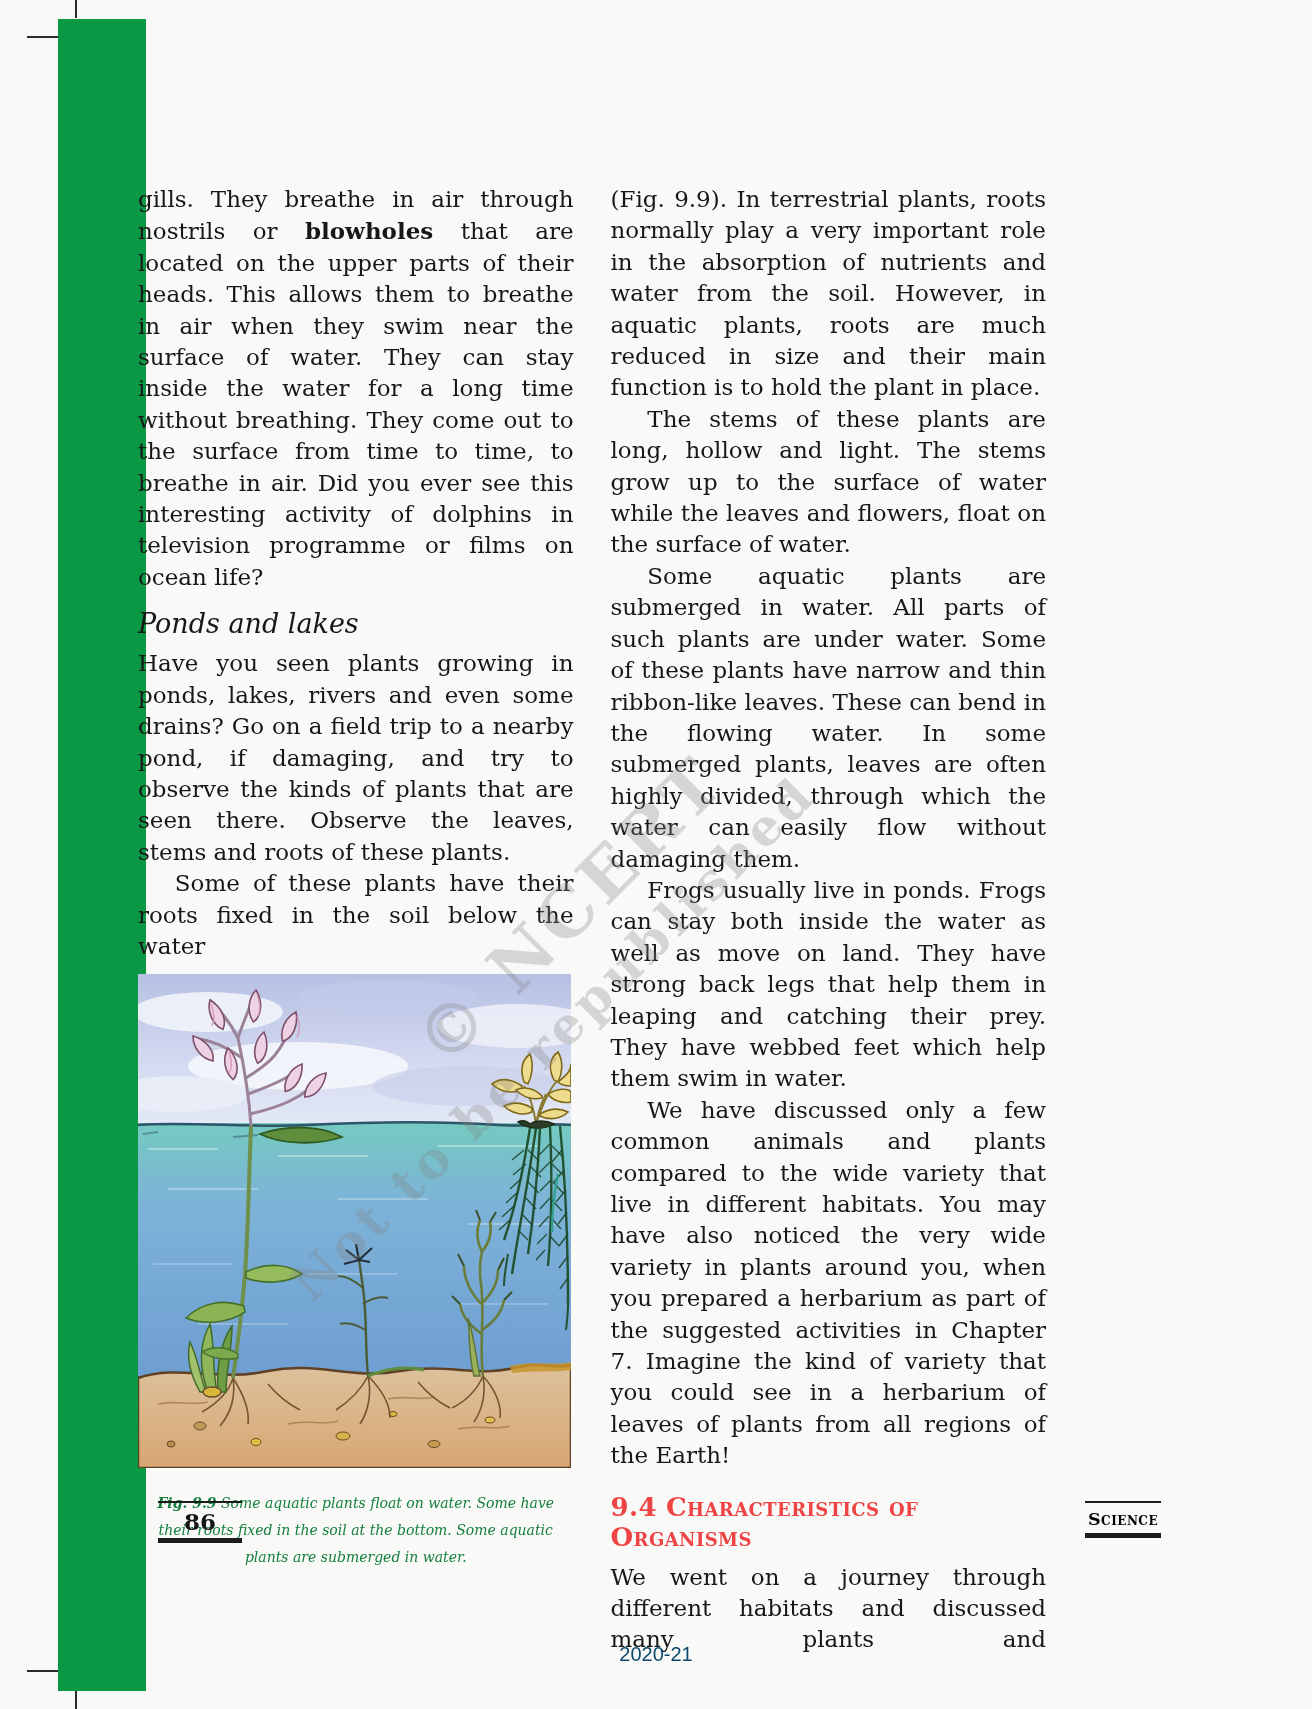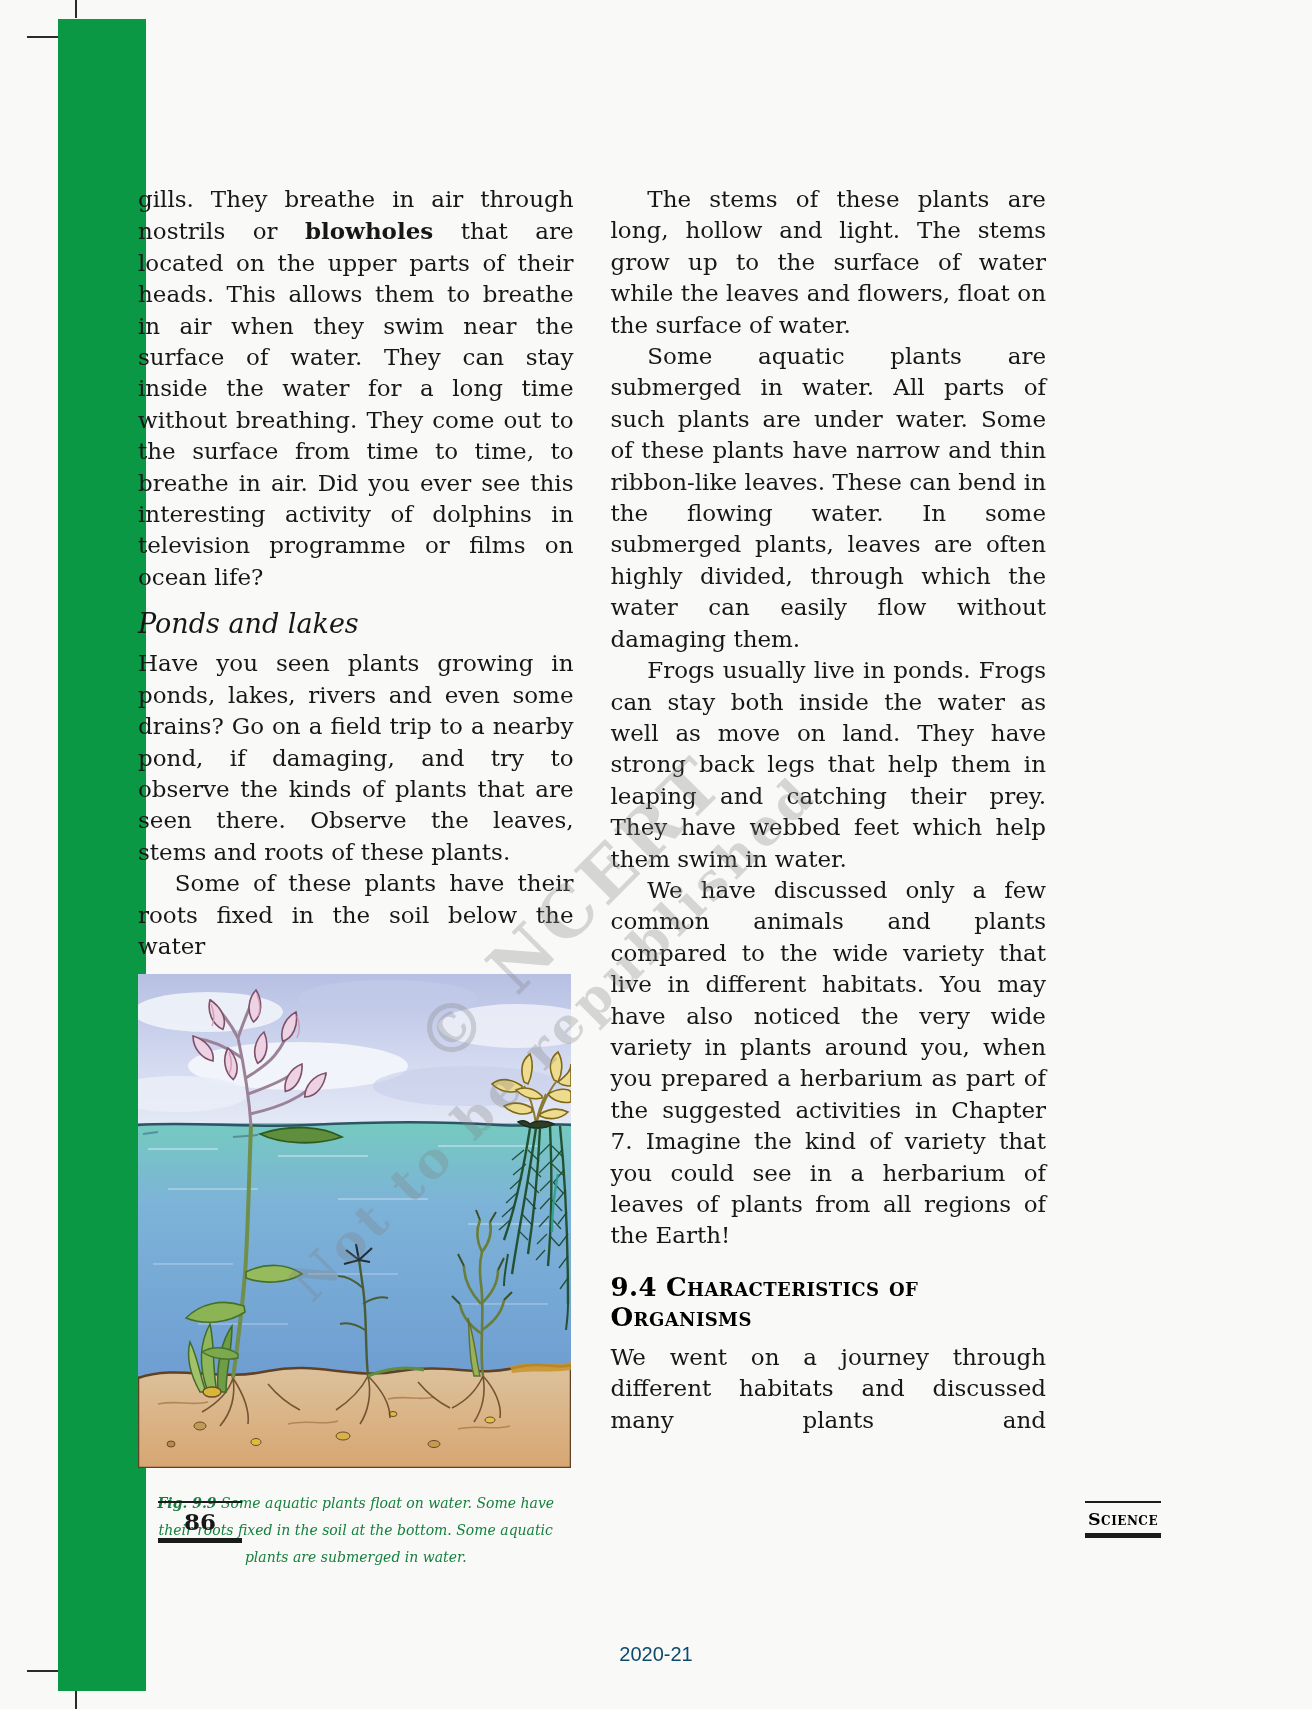--- a/index.html
+++ b/index.html
@@ -27,21 +27,21 @@
   .columns{display:flex;gap:37px;}
   .col{width:435.5px;}
   p.body{
     margin:0;font-size:23px;line-height:31.4px;text-align:justify;text-justify:inter-word;
     hyphens:none;-webkit-hyphens:none;
   }
   p.indent{text-indent:1.6em;}
   p.justify-last{text-align-last:justify;}
   h3.subhead{margin:15px 0 9px 0;font-size:27px;font-weight:normal;font-style:italic;}
   h2.section-heading{
-    margin:20px 0 10px 0;font-size:26px;font-weight:bold;color:#000000;letter-spacing:.4px;
+    margin:20px 0 10px 0;font-size:26px;font-weight:bold;color:#ef4444;letter-spacing:.4px;
   }
   h2.section-heading .sc{font-variant:small-caps;margin-left:9px;}
   figure{margin:12px 0 0 0;padding:0;}
   figcaption{
     margin-top:18px;text-align:center;font-style:italic;font-size:14px;line-height:27px;
     padding:0 6px;color:#15803d;
   }
   figcaption .capb{font-weight:bold;}
   
   .folio{position:absolute;left:146px;top:1501px;width:84px;z-index:3;padding-left:12px;}
@@ -222,20 +222,21 @@
               <path d="M424 176 l-10 12 M426 196 l-10 12 M428 216 l-10 12 M429 238 l-9 12 M430 260 l-9 12 M430 282 l-9 12 M430 304 l-8 11"></path>
             </g>
             <path d="M420 200 C 416 220 414 240 414 258" stroke="#2aa08a" stroke-width="2.4" fill="none" opacity="0.9"></path>
             <path d="M370 280 C 368 292 366 302 366 312 M430 330 C 430 340 429 348 428 356" stroke="#235232" stroke-width="2" fill="none"></path>
           </svg>
           <figcaption><span class="capb">Fig. 9.9</span><span> Some aquatic plants float on water. Some have their roots fixed in the soil at the bottom. Some aquatic plants are submerged in water.</span></figcaption>
         </figure>
       </div>
 
       <div class="col">
+        <p class="body">(Fig. 9.9). In terrestrial plants, roots normally play a very important role in the absorption of nutrients and water from the soil. However, in aquatic plants, roots are much reduced in size and their main function is to hold the plant in place.</p>
         <p class="body indent">The stems of these plants are long, hollow and light. The stems grow up to the surface of water while the leaves and flowers, float on the surface of water.</p>
         <p class="body indent">Some aquatic plants are submerged in water. All parts of such plants are under water. Some of these plants have narrow and thin ribbon-like leaves. These can bend in the flowing water. In some submerged plants, leaves are often highly divided, through which the water can easily flow without damaging them.</p>
         <p class="body indent">Frogs usually live in ponds. Frogs can stay both inside the water as well as move on land. They have strong back legs that help them in leaping and catching their prey.  They have webbed feet which help them swim in water.</p>
         <p class="body indent">We have discussed only a few common animals and plants compared to the wide variety that live in different habitats. You may have also noticed the very wide variety in plants around you, when you prepared a herbarium as part of the suggested activities in Chapter 7. Imagine the kind of variety that you could see in a herbarium of leaves of plants from all regions of the Earth!</p>
         <h2 class="section-heading"><span class="num">9.4</span><span class="sc">Characteristics of Organisms</span></h2>
         <p class="body justify-last">We went on a journey through different habitats and discussed many plants and</p>
       </div>
 
     </div>
   </div>

